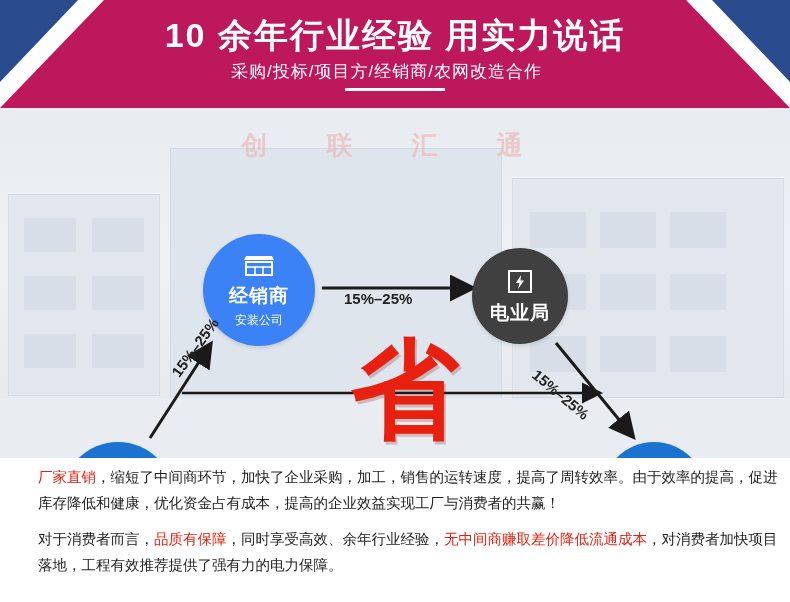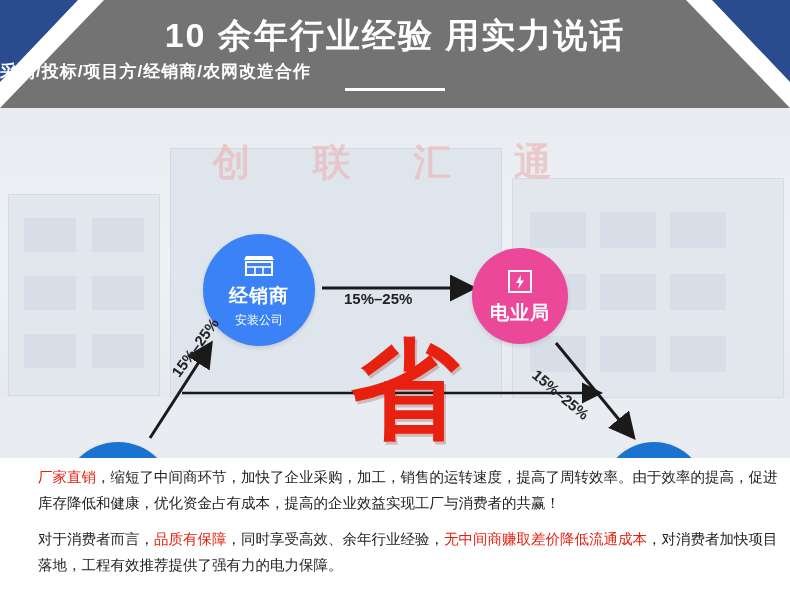--- a/index.html
+++ b/index.html
@@ -6,21 +6,21 @@
   body{
     width:790px;height:602px;overflow:hidden;
     font-family:"Liberation Sans","DejaVu Sans",sans-serif;
     background:#ffffff;
   }
   .page{position:relative;width:790px;height:602px;overflow:hidden;}
 
   
   .header{
     position:absolute;left:0;top:0;width:790px;height:108px;
-    background:#737373;overflow:hidden;
+    background:#be185d;overflow:hidden;
   }
   .header .corner-l{
     position:absolute;left:0;top:0;width:0;height:0;
     border-left:104px solid #ffffff;
     border-bottom:108px solid transparent;
   }
   .header .corner-r{
     position:absolute;right:0;top:0;width:0;height:0;
     border-right:104px solid #ffffff;
     border-bottom:108px solid transparent;
@@ -34,22 +34,22 @@
     position:absolute;right:0;top:0;width:0;height:0;
     border-right:78px solid #2b4b8f;
     border-bottom:82px solid transparent;
   }
   .header-title{
     position:absolute;left:0;right:0;top:15px;text-align:center;
     color:#ffffff;font-size:34px;font-weight:bold;letter-spacing:2px;
     line-height:40px;
   }
   .header-sub{
-    position:absolute;left:0;right:17px;top:60px;text-align:left;
-    color:#ffffff;font-size:17px;letter-spacing:1px;line-height:24px;font-weight:bold;
+    position:absolute;left:0;right:17px;top:60px;text-align:center;
+    color:#ffffff;font-size:17px;letter-spacing:1px;line-height:24px;
   }
   .header-underline{
     position:absolute;left:345px;top:88px;width:100px;height:3px;
     background:#ffffff;
   }
 
   
   .diagram{
     position:absolute;left:0;top:108px;width:790px;height:350px;
     background:#f2f4f7;overflow:hidden;
@@ -63,38 +63,37 @@
   }
   .bld{position:absolute;background:#e2e7ee;border:1px solid #d6dce5;}
   .bld2{position:absolute;background:#dfe5ed;border:1px solid #d2d9e3;}
   .win{position:absolute;background:#d7dee7;}
   .ground{
     position:absolute;left:0;bottom:0;width:790px;height:60px;
     background:#e9ecf0;
   }
   .watermark{
     position:absolute;left:0;right:0;top:20px;text-align:center;
-    font-size:38px;color:#e9bdbd;letter-spacing:26px;font-weight:bold;
+    font-size:26px;color:#e9bdbd;letter-spacing:26px;font-weight:bold;
     opacity:.75;
-    margin-top:9px;
   }
 
   
   .node{
     position:absolute;border-radius:50%;
     display:flex;flex-direction:column;align-items:center;justify-content:center;
     color:#ffffff;text-align:center;box-shadow:0 2px 4px rgba(0,0,0,.12);
   }
   .node .icon{line-height:1;margin-bottom:2px;}
   .node .n-title{font-weight:bold;letter-spacing:1px;}
   .node .n-sub{font-size:12px;margin-top:3px;}
 
   .node-dealer{left:203px;top:126px;width:112px;height:112px;background:#3b82f6;}
   .node-dealer .n-title{font-size:19px;}
-  .node-power{left:472px;top:140px;width:96px;height:96px;background:#ec4899;justify-content:center;}
+  .node-power{left:472px;top:140px;width:96px;height:96px;background:#404040;justify-content:center;}
   .node-power .n-title{font-size:19px;}
   .node-brand{left:62px;top:334px;width:112px;height:112px;background:#1a73d0;}
   .node-consumer{left:602px;top:334px;width:104px;height:104px;background:#1a73d0;}
 
   
   .big-save{
     position:absolute;left:345px;top:228px;width:120px;
     text-align:center;font-size:108px;line-height:108px;font-weight:bold;
     color:#e8200f;
     text-shadow:2px 3px 0 rgba(120,10,0,.22);

